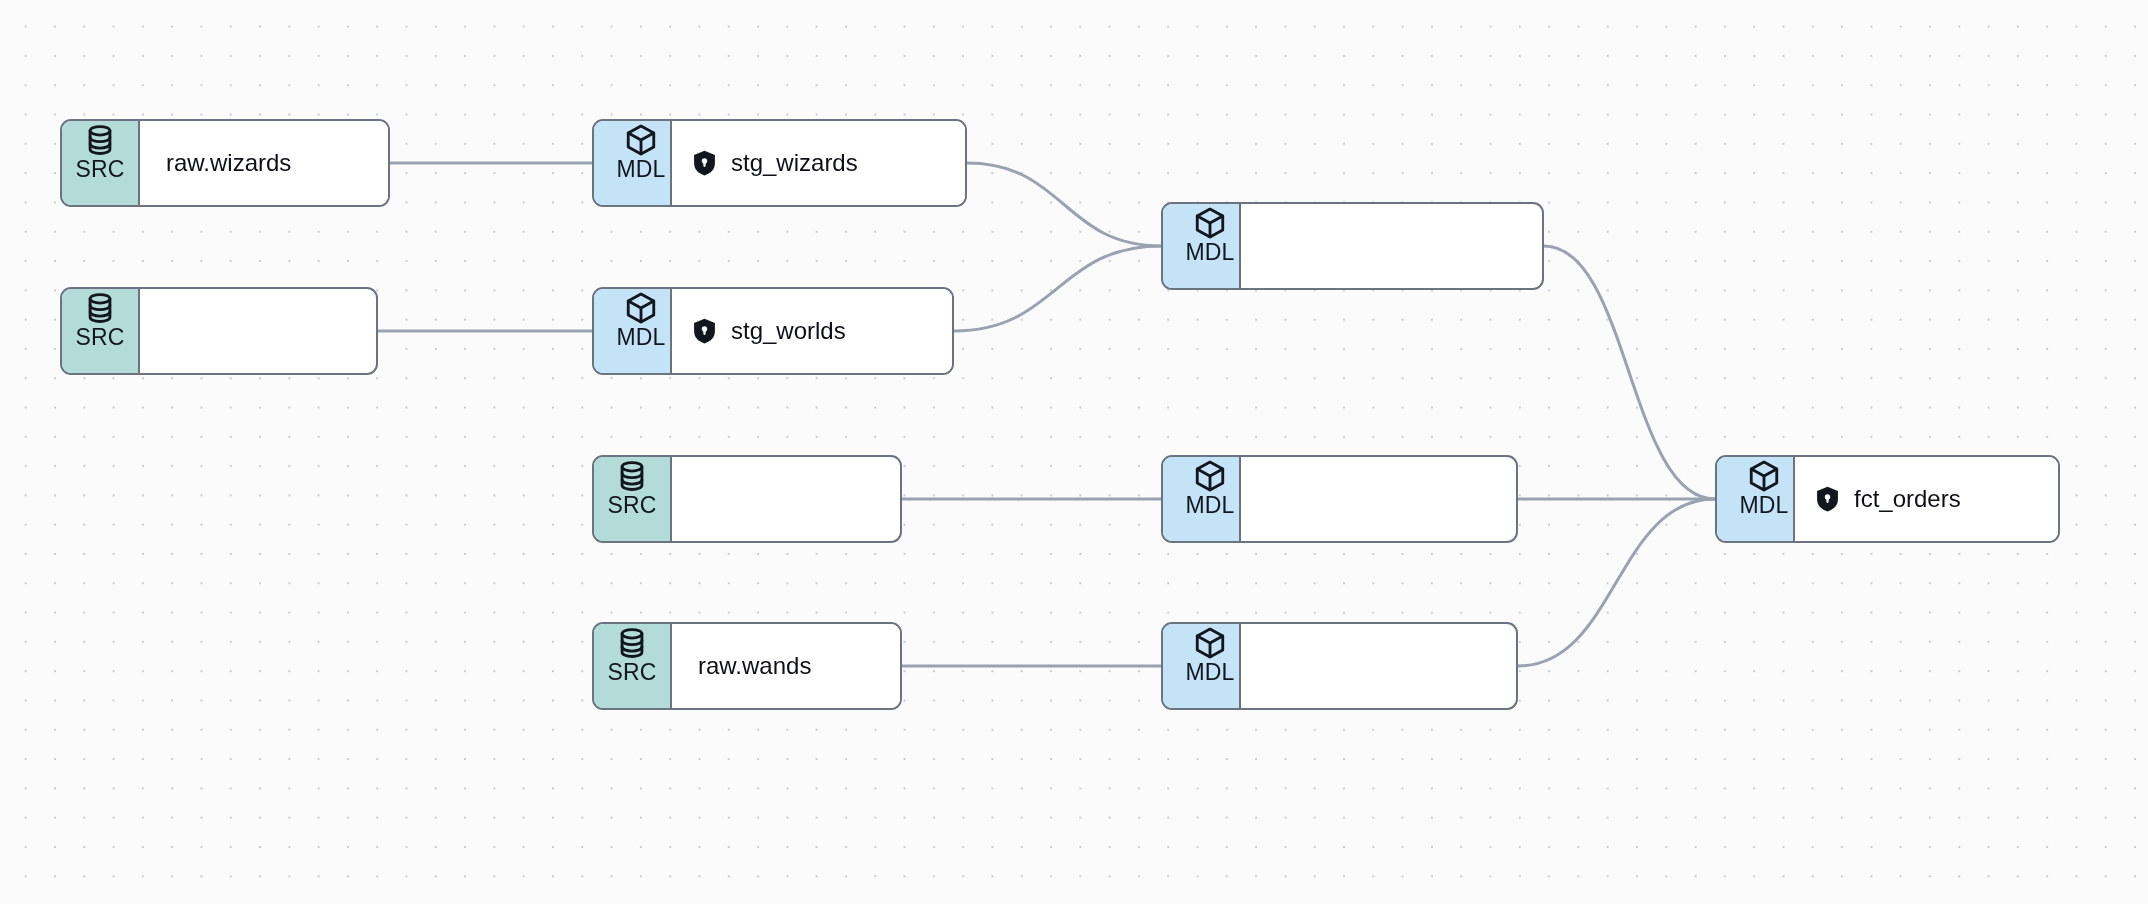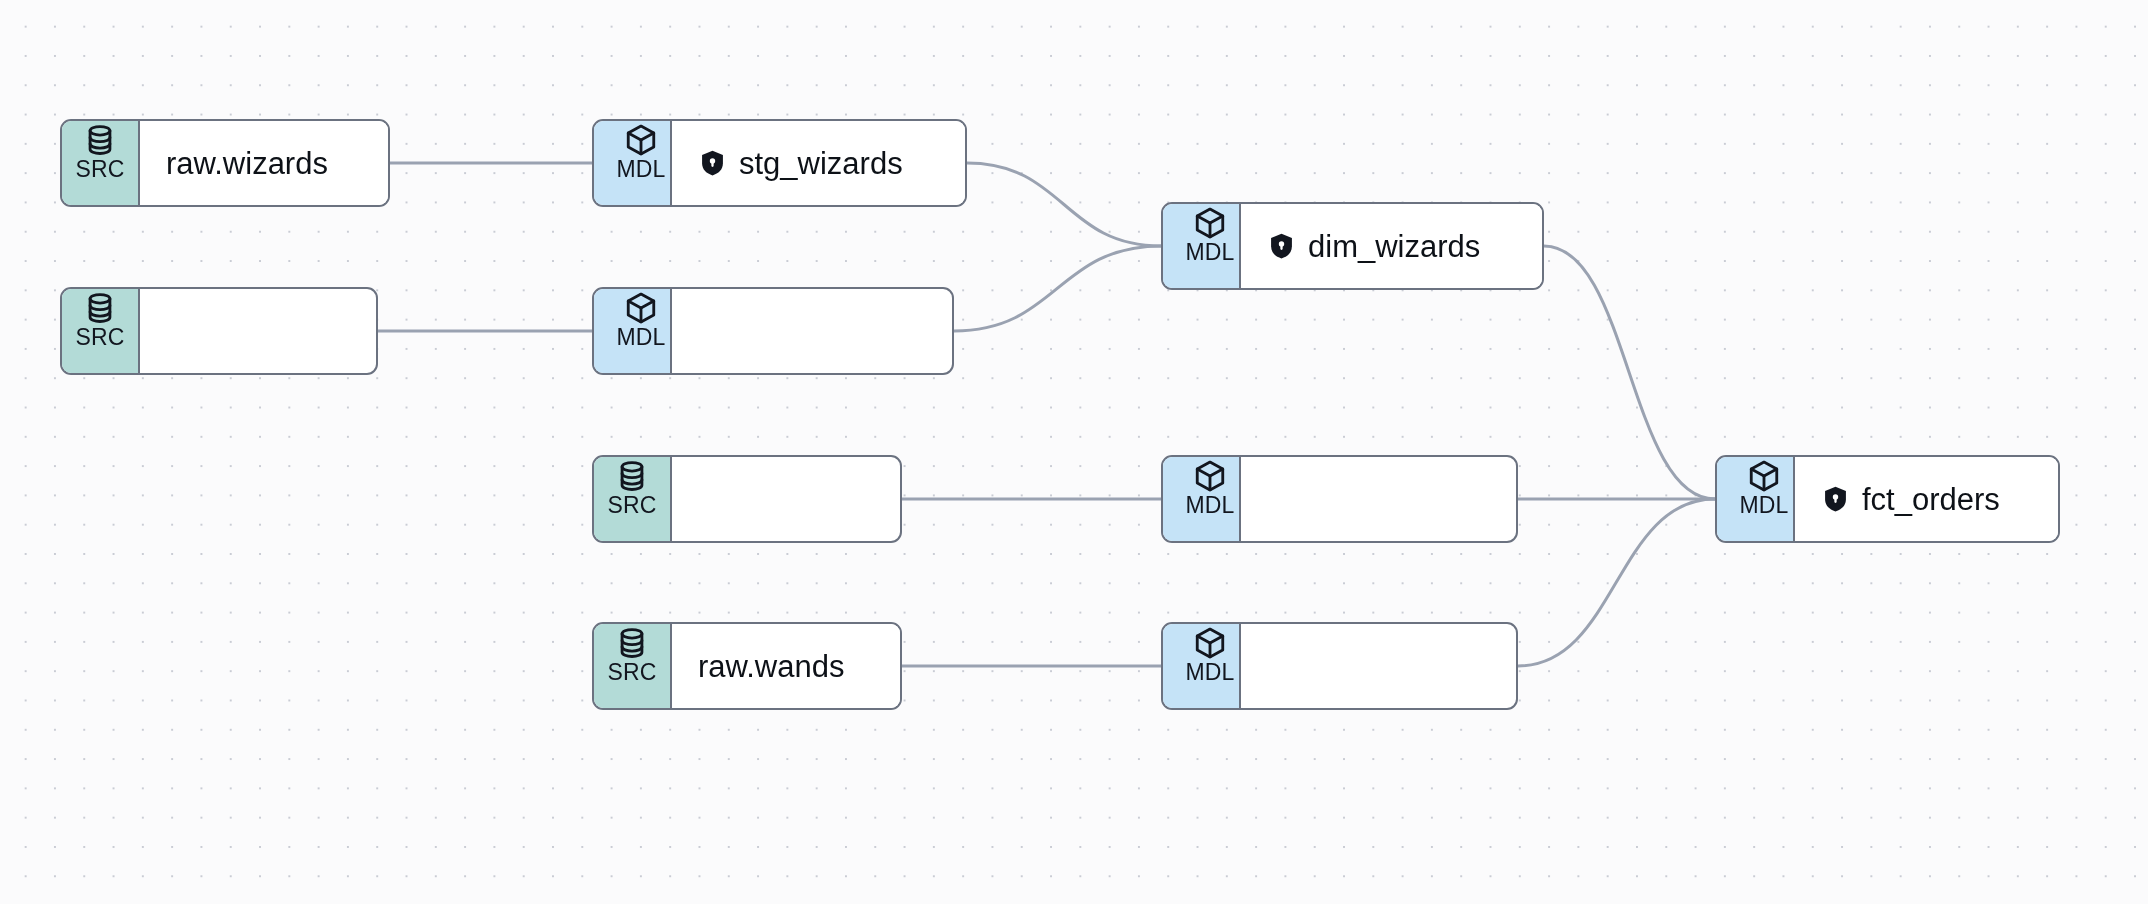--- a/index.html
+++ b/index.html
@@ -84,33 +84,33 @@
   .node-body {
     flex: 1 1 auto;
     display: flex;
     align-items: center;
     gap: 14px;
     padding: 0 26px;
     background: #ffffff;
     white-space: nowrap;
   }
 
-  .node.mdl .node-body { padding-left: 28px; }
+  .node.mdl .node-body { padding-left: 20px; }
 
   .shield-icon {
     flex: 0 0 auto;
     width: 25px;
     height: 28px;
     display: block;
   }
 
   .shield-icon svg { display: block; width: 100%; height: 100%; }
 
   .node-title {
-    font-size: 31px;
+    font-size: 24px;
     line-height: 1;
     color: #0d1117;
     font-family: "Liberation Sans", sans-serif;
   }
 </style>
 </head>
 <body>
 
 <div id="canvas">
 
@@ -211,65 +211,65 @@
         <div class="node-badge">
           <span class="badge-icon">
             <svg viewBox="0 0 24 24" fill="none" stroke="#12161f" stroke-width="2" stroke-linecap="round" stroke-linejoin="round">
               <path d="M12 2.2 21 7.1v9.8L12 21.8 3 16.9V7.1z"></path>
               <path d="M3 7.1 12 12l9-4.9"></path>
               <path d="M12 12v9.8"></path>
             </svg>
           </span>
           <span class="badge-label">MDL</span>
         </div>
-      </div>
-      <div class="node mdl" style="left: 1161px; top: 455px; width: 357px; height: 88px;">
-        <div class="node-badge">
-          <span class="badge-icon">
-            <svg viewBox="0 0 24 24" fill="none" stroke="#12161f" stroke-width="2" stroke-linecap="round" stroke-linejoin="round">
-              <path d="M12 2.2 21 7.1v9.8L12 21.8 3 16.9V7.1z"></path>
-              <path d="M3 7.1 12 12l9-4.9"></path>
-              <path d="M12 12v9.8"></path>
-            </svg>
-          </span>
-          <span class="badge-label">MDL</span>
-        </div>
-      </div>
-      <div class="node mdl" style="left: 1161px; top: 622px; width: 357px; height: 88px;">
-        <div class="node-badge">
-          <span class="badge-icon">
-            <svg viewBox="0 0 24 24" fill="none" stroke="#12161f" stroke-width="2" stroke-linecap="round" stroke-linejoin="round">
-              <path d="M12 2.2 21 7.1v9.8L12 21.8 3 16.9V7.1z"></path>
-              <path d="M3 7.1 12 12l9-4.9"></path>
-              <path d="M12 12v9.8"></path>
-            </svg>
-          </span>
-          <span class="badge-label">MDL</span>
-        </div>
-      </div>
-      <div class="node mdl" style="left: 1161px; top: 202px; width: 383px; height: 88px;">
-        <div class="node-badge">
-          <span class="badge-icon">
-            <svg viewBox="0 0 24 24" fill="none" stroke="#12161f" stroke-width="2" stroke-linecap="round" stroke-linejoin="round">
-              <path d="M12 2.2 21 7.1v9.8L12 21.8 3 16.9V7.1z"></path>
-              <path d="M3 7.1 12 12l9-4.9"></path>
-              <path d="M12 12v9.8"></path>
-            </svg>
-          </span>
-          <span class="badge-label">MDL</span>
-        </div>
         <div class="node-body">
           <span class="shield-icon">
             <svg viewBox="0 0 24 26" xmlns="http://www.w3.org/2000/svg">
               <path d="M12 1.2 22 5.2v8.1c0 6.2-4.3 9.9-10 11.6C6.3 23.2 2 19.5 2 13.3V5.2z" fill="#12161f"></path>
               <circle cx="12" cy="11" r="2.6" fill="#ffffff"></circle>
               <rect x="10.9" y="11.6" width="2.2" height="5.2" rx="1.1" fill="#ffffff"></rect>
             </svg>
           </span>
-          <span class="node-title">dim_wizards</span>
+          <span class="node-title">stg_worlds</span>
+        </div>
+      </div>
+      <div class="node mdl" style="left: 1161px; top: 455px; width: 357px; height: 88px;">
+        <div class="node-badge">
+          <span class="badge-icon">
+            <svg viewBox="0 0 24 24" fill="none" stroke="#12161f" stroke-width="2" stroke-linecap="round" stroke-linejoin="round">
+              <path d="M12 2.2 21 7.1v9.8L12 21.8 3 16.9V7.1z"></path>
+              <path d="M3 7.1 12 12l9-4.9"></path>
+              <path d="M12 12v9.8"></path>
+            </svg>
+          </span>
+          <span class="badge-label">MDL</span>
+        </div>
+      </div>
+      <div class="node mdl" style="left: 1161px; top: 622px; width: 357px; height: 88px;">
+        <div class="node-badge">
+          <span class="badge-icon">
+            <svg viewBox="0 0 24 24" fill="none" stroke="#12161f" stroke-width="2" stroke-linecap="round" stroke-linejoin="round">
+              <path d="M12 2.2 21 7.1v9.8L12 21.8 3 16.9V7.1z"></path>
+              <path d="M3 7.1 12 12l9-4.9"></path>
+              <path d="M12 12v9.8"></path>
+            </svg>
+          </span>
+          <span class="badge-label">MDL</span>
+        </div>
+      </div>
+      <div class="node mdl" style="left: 1161px; top: 202px; width: 383px; height: 88px;">
+        <div class="node-badge">
+          <span class="badge-icon">
+            <svg viewBox="0 0 24 24" fill="none" stroke="#12161f" stroke-width="2" stroke-linecap="round" stroke-linejoin="round">
+              <path d="M12 2.2 21 7.1v9.8L12 21.8 3 16.9V7.1z"></path>
+              <path d="M3 7.1 12 12l9-4.9"></path>
+              <path d="M12 12v9.8"></path>
+            </svg>
+          </span>
+          <span class="badge-label">MDL</span>
         </div>
       </div>
       <div class="node mdl" style="left: 1715px; top: 455px; width: 345px; height: 88px;">
         <div class="node-badge">
           <span class="badge-icon">
             <svg viewBox="0 0 24 24" fill="none" stroke="#12161f" stroke-width="2" stroke-linecap="round" stroke-linejoin="round">
               <path d="M12 2.2 21 7.1v9.8L12 21.8 3 16.9V7.1z"></path>
               <path d="M3 7.1 12 12l9-4.9"></path>
               <path d="M12 12v9.8"></path>
             </svg>

